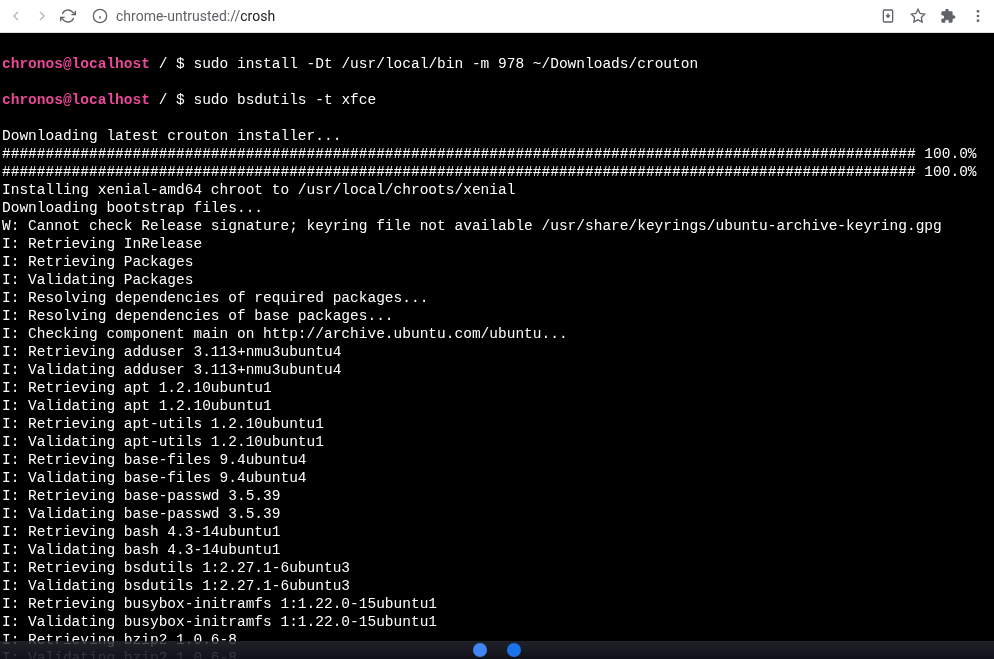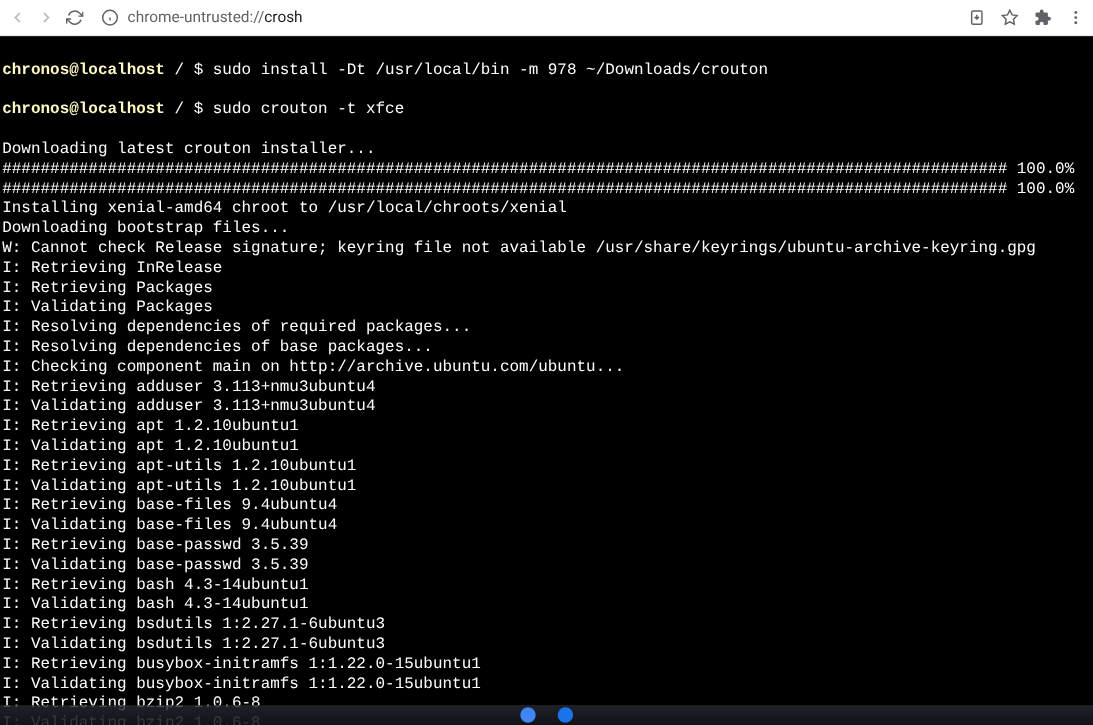--- a/index.html
+++ b/index.html
@@ -99,21 +99,21 @@
       color: #fff;
       font-family: "Consolas", "Monaco", "Courier New", monospace;
       font-size: 14.5px;
       line-height: 18px;
       padding: 4px 2px;
       white-space: pre;
       overflow: hidden;
       height: calc(100% - 28px);
     }
     .prompt-user {
-      color: #fef9c3;
+      color: #ec4899;
       font-weight: bold;
     }
     .prompt-path {
       color: #fff;
     }
     .term-line {
       white-space: pre;
     }
     .taskbar {
       position: absolute;
@@ -193,20 +193,20 @@
           <circle cx="12" cy="5" r="2"></circle>
           <circle cx="12" cy="12" r="2"></circle>
           <circle cx="12" cy="19" r="2"></circle>
         </svg>
     </div>
   </div>
 </div>
 
 <div class="terminal">
 <div class="term-line"><span class="prompt-user">chronos@localhost</span><span class="prompt-path"> / $ </span><span>sudo install -Dt /usr/local/bin -m 978 ~/Downloads/crouton</span></div>
-<div class="term-line"><span class="prompt-user">chronos@localhost</span><span class="prompt-path"> / $ </span><span>sudo crouton -t xfce</span></div>
+<div class="term-line"><span class="prompt-user">chronos@localhost</span><span class="prompt-path"> / $ </span><span>sudo bsdutils -t xfce</span></div>
 <div id="term-lines"><div class="term-line">Downloading latest crouton installer...</div><div class="term-line">######################################################################################################### 100.0%</div><div class="term-line">######################################################################################################### 100.0%</div><div class="term-line">Installing xenial-amd64 chroot to /usr/local/chroots/xenial</div><div class="term-line">Downloading bootstrap files...</div><div class="term-line">W: Cannot check Release signature; keyring file not available /usr/share/keyrings/ubuntu-archive-keyring.gpg</div><div class="term-line">I: Retrieving InRelease</div><div class="term-line">I: Retrieving Packages</div><div class="term-line">I: Validating Packages</div><div class="term-line">I: Resolving dependencies of required packages...</div><div class="term-line">I: Resolving dependencies of base packages...</div><div class="term-line">I: Checking component main on http://archive.ubuntu.com/ubuntu...</div><div class="term-line">I: Retrieving adduser 3.113+nmu3ubuntu4</div><div class="term-line">I: Validating adduser 3.113+nmu3ubuntu4</div><div class="term-line">I: Retrieving apt 1.2.10ubuntu1</div><div class="term-line">I: Validating apt 1.2.10ubuntu1</div><div class="term-line">I: Retrieving apt-utils 1.2.10ubuntu1</div><div class="term-line">I: Validating apt-utils 1.2.10ubuntu1</div><div class="term-line">I: Retrieving base-files 9.4ubuntu4</div><div class="term-line">I: Validating base-files 9.4ubuntu4</div><div class="term-line">I: Retrieving base-passwd 3.5.39</div><div class="term-line">I: Validating base-passwd 3.5.39</div><div class="term-line">I: Retrieving bash 4.3-14ubuntu1</div><div class="term-line">I: Validating bash 4.3-14ubuntu1</div><div class="term-line">I: Retrieving bsdutils 1:2.27.1-6ubuntu3</div><div class="term-line">I: Validating bsdutils 1:2.27.1-6ubuntu3</div><div class="term-line">I: Retrieving busybox-initramfs 1:1.22.0-15ubuntu1</div><div class="term-line">I: Validating busybox-initramfs 1:1.22.0-15ubuntu1</div><div class="term-line">I: Retrieving bzip2 1.0.6-8</div><div class="term-line">I: Validating bzip2 1.0.6-8</div></div>
 </div>
 
 <div class="taskbar">
   <div class="taskbar-circle blue1"></div>
   <div class="taskbar-circle blue2"></div>
 </div>
 
 </body></html>

